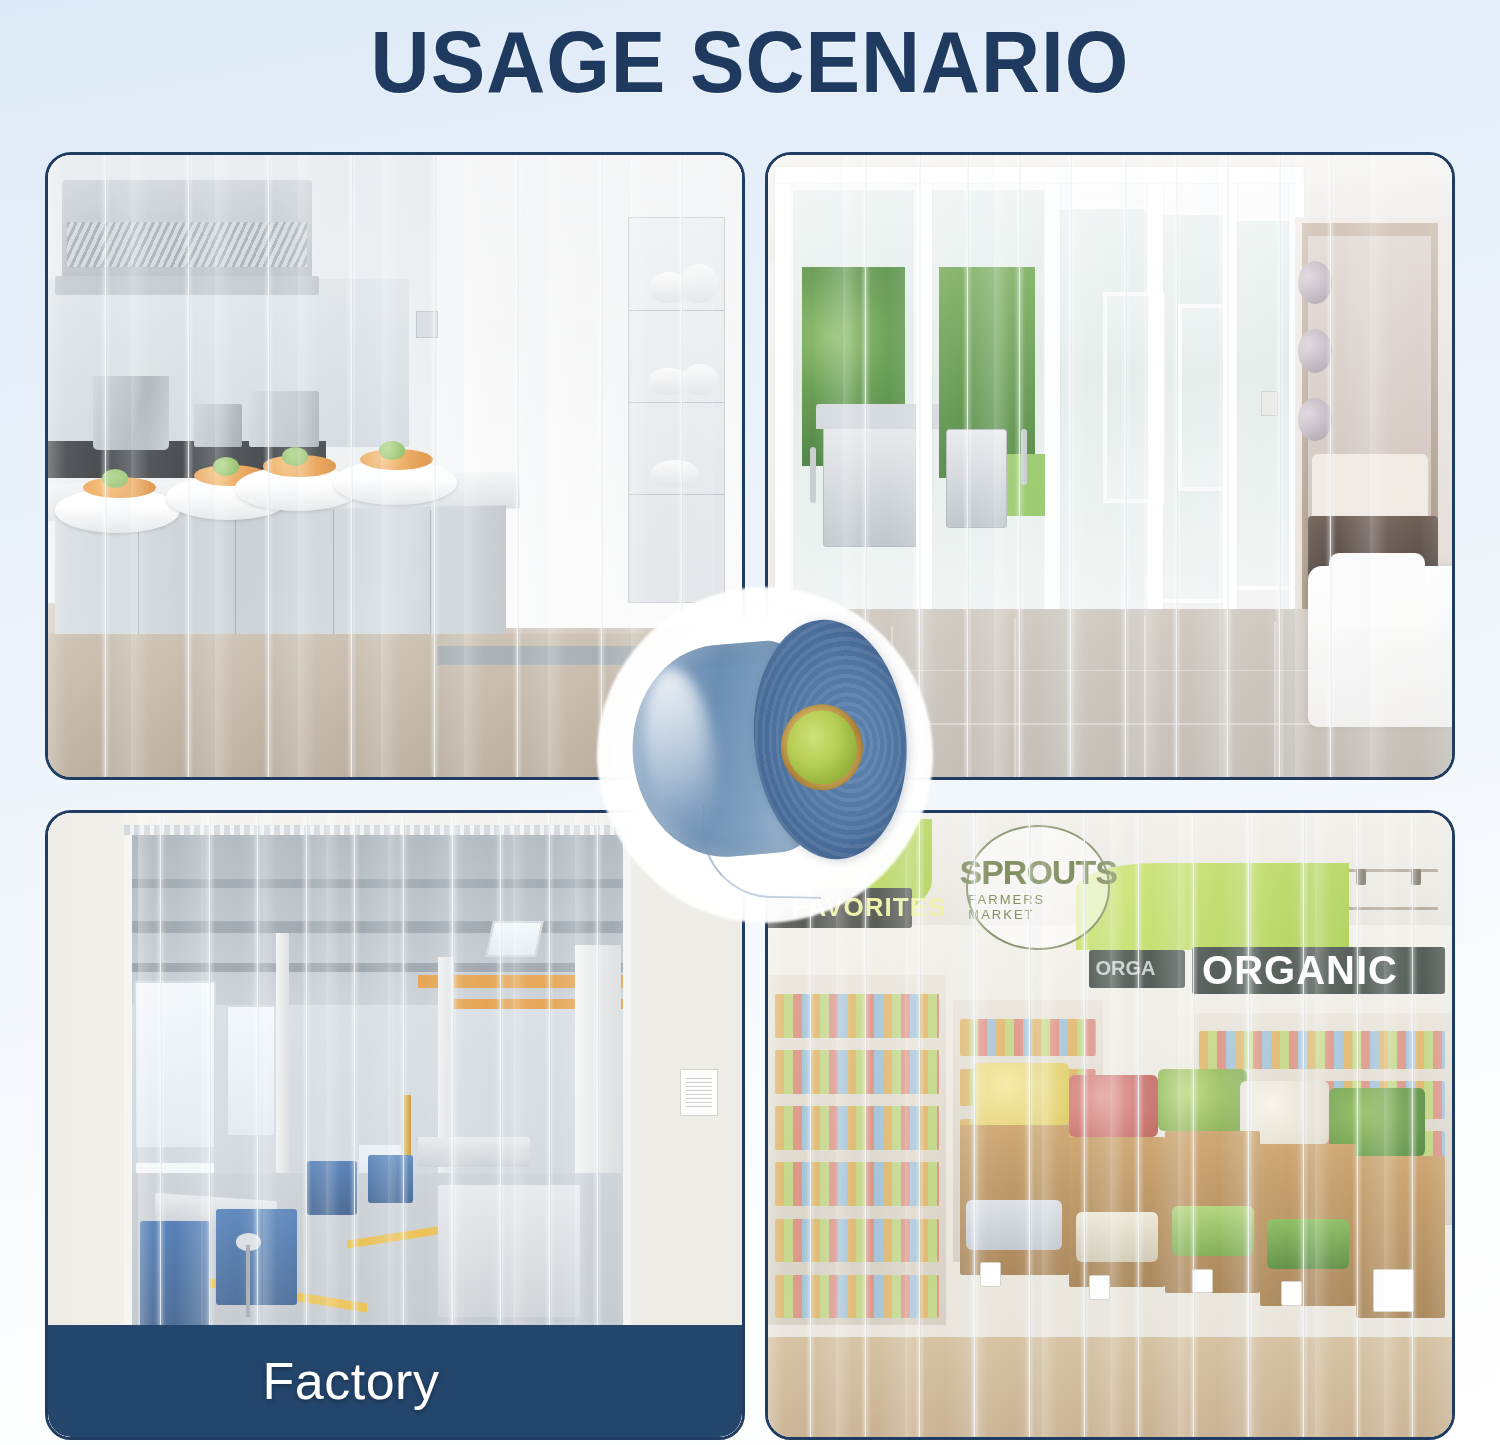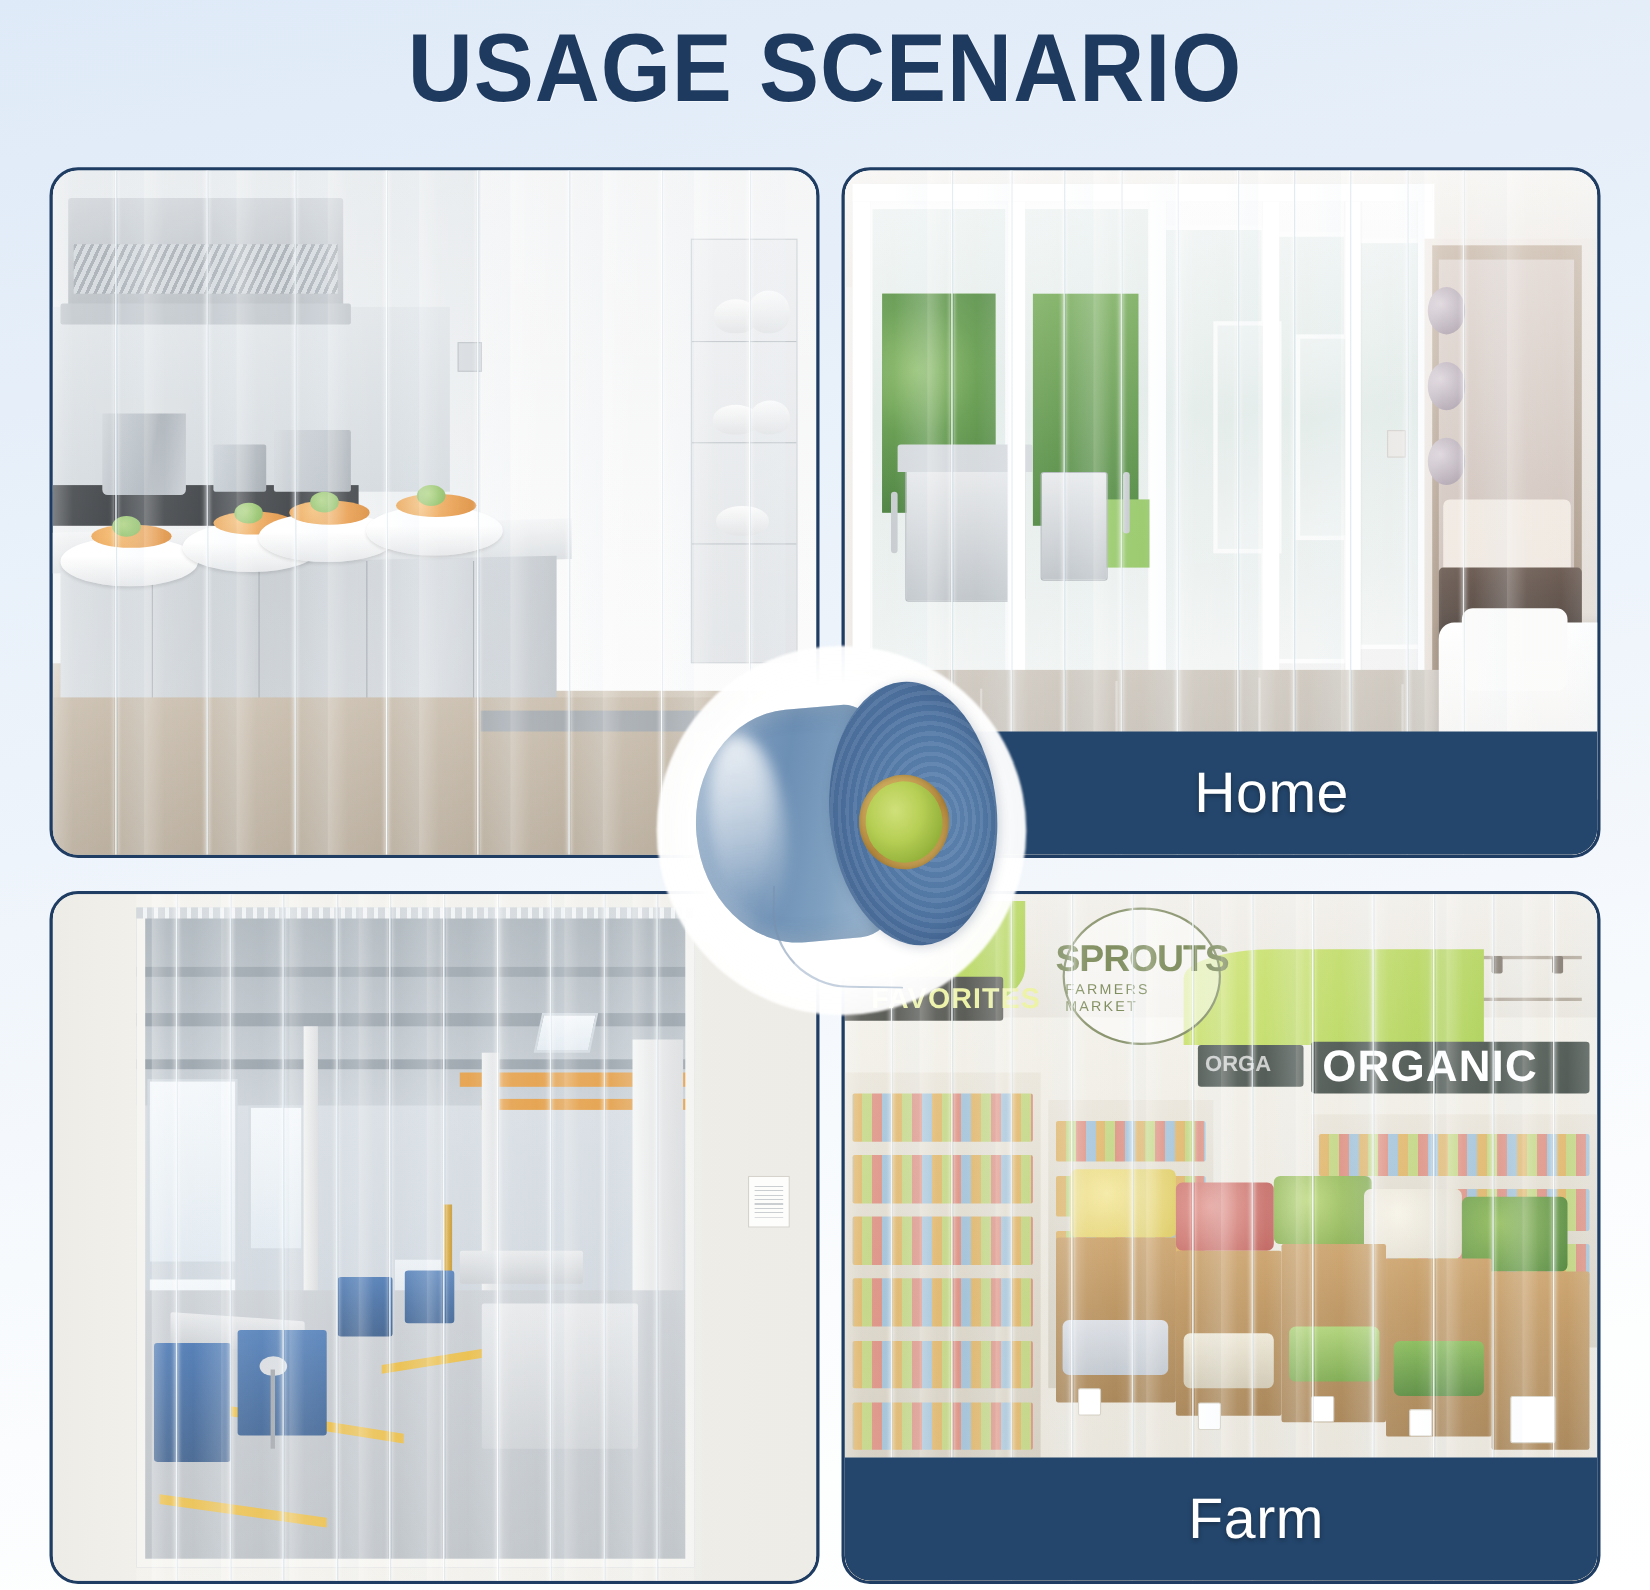--- a/index.html
+++ b/index.html
@@ -406,23 +406,20 @@
         <div class="strip-seam" style="left:44%;"></div>
         <div class="strip-seam" style="left:52%;"></div>
         <div class="strip-seam" style="left:59.5%;"></div>
         <div class="strip-seam" style="left:67%;"></div>
         <div class="strip-seam" style="left:74.5%;"></div>
         <div class="strip-seam" style="left:82%;"></div>
         <div class="strip-haze"></div>
       </div>
     </div>
 
-    <div class="label-bar">
-      <span class="label-text">Home</span>
-    </div>
   </div>
 
   <div class="card bl">
     <div class="photo">
       <div class="factory">
         <div class="f-wall"></div>
         <div class="f-opening">
           <div class="f-ceil"></div>
           <div class="f-beam" style="left:0;  top:16%; width:100%; height:2%;"></div>
           <div class="f-beam" style="left:0;  top:23%; width:100%; height:1.4%;"></div>
@@ -478,20 +475,23 @@
         <div class="strip-seam" style="left:44%;"></div>
         <div class="strip-seam" style="left:51%;"></div>
         <div class="strip-seam" style="left:58%;"></div>
         <div class="strip-seam" style="left:65%;"></div>
         <div class="strip-seam" style="left:72%;"></div>
         <div class="strip-seam" style="left:79%;"></div>
         <div class="strip-haze" style="left:11%; right:16%;"></div>
       </div>
     </div>
 
+    <div class="label-bar">
+      <span class="label-text">Factory</span>
+    </div>
   </div>
 
   <div class="card br">
     <div class="photo">
       <div class="farm">
         <div class="g-ceiling"></div>
         <div class="g-track" style="left:58%; top:9%;  width:40%;"></div>
         <div class="g-track" style="left:62%; top:15%; width:36%;"></div>
         <div class="g-lamp" style="left:70%;  top:9%;"></div>
         <div class="g-lamp" style="left:78%;  top:9%;"></div>
@@ -581,23 +581,20 @@
         <div class="strip-seam" style="left:54%;"></div>
         <div class="strip-seam" style="left:62%;"></div>
         <div class="strip-seam" style="left:70%;"></div>
         <div class="strip-seam" style="left:78%;"></div>
         <div class="strip-seam" style="left:86%;"></div>
         <div class="strip-seam" style="left:94%;"></div>
         <div class="strip-haze"></div>
       </div>
     </div>
 
-    <div class="label-bar">
-      <span class="label-text">Farm</span>
-    </div>
   </div>
 
 </div>
 
 <div class="roll-badge">
   <div class="halo"></div>
   <div class="roll">
     <div class="roll-body"></div>
     <div class="roll-sheen"></div>
     <div class="roll-end"></div>

